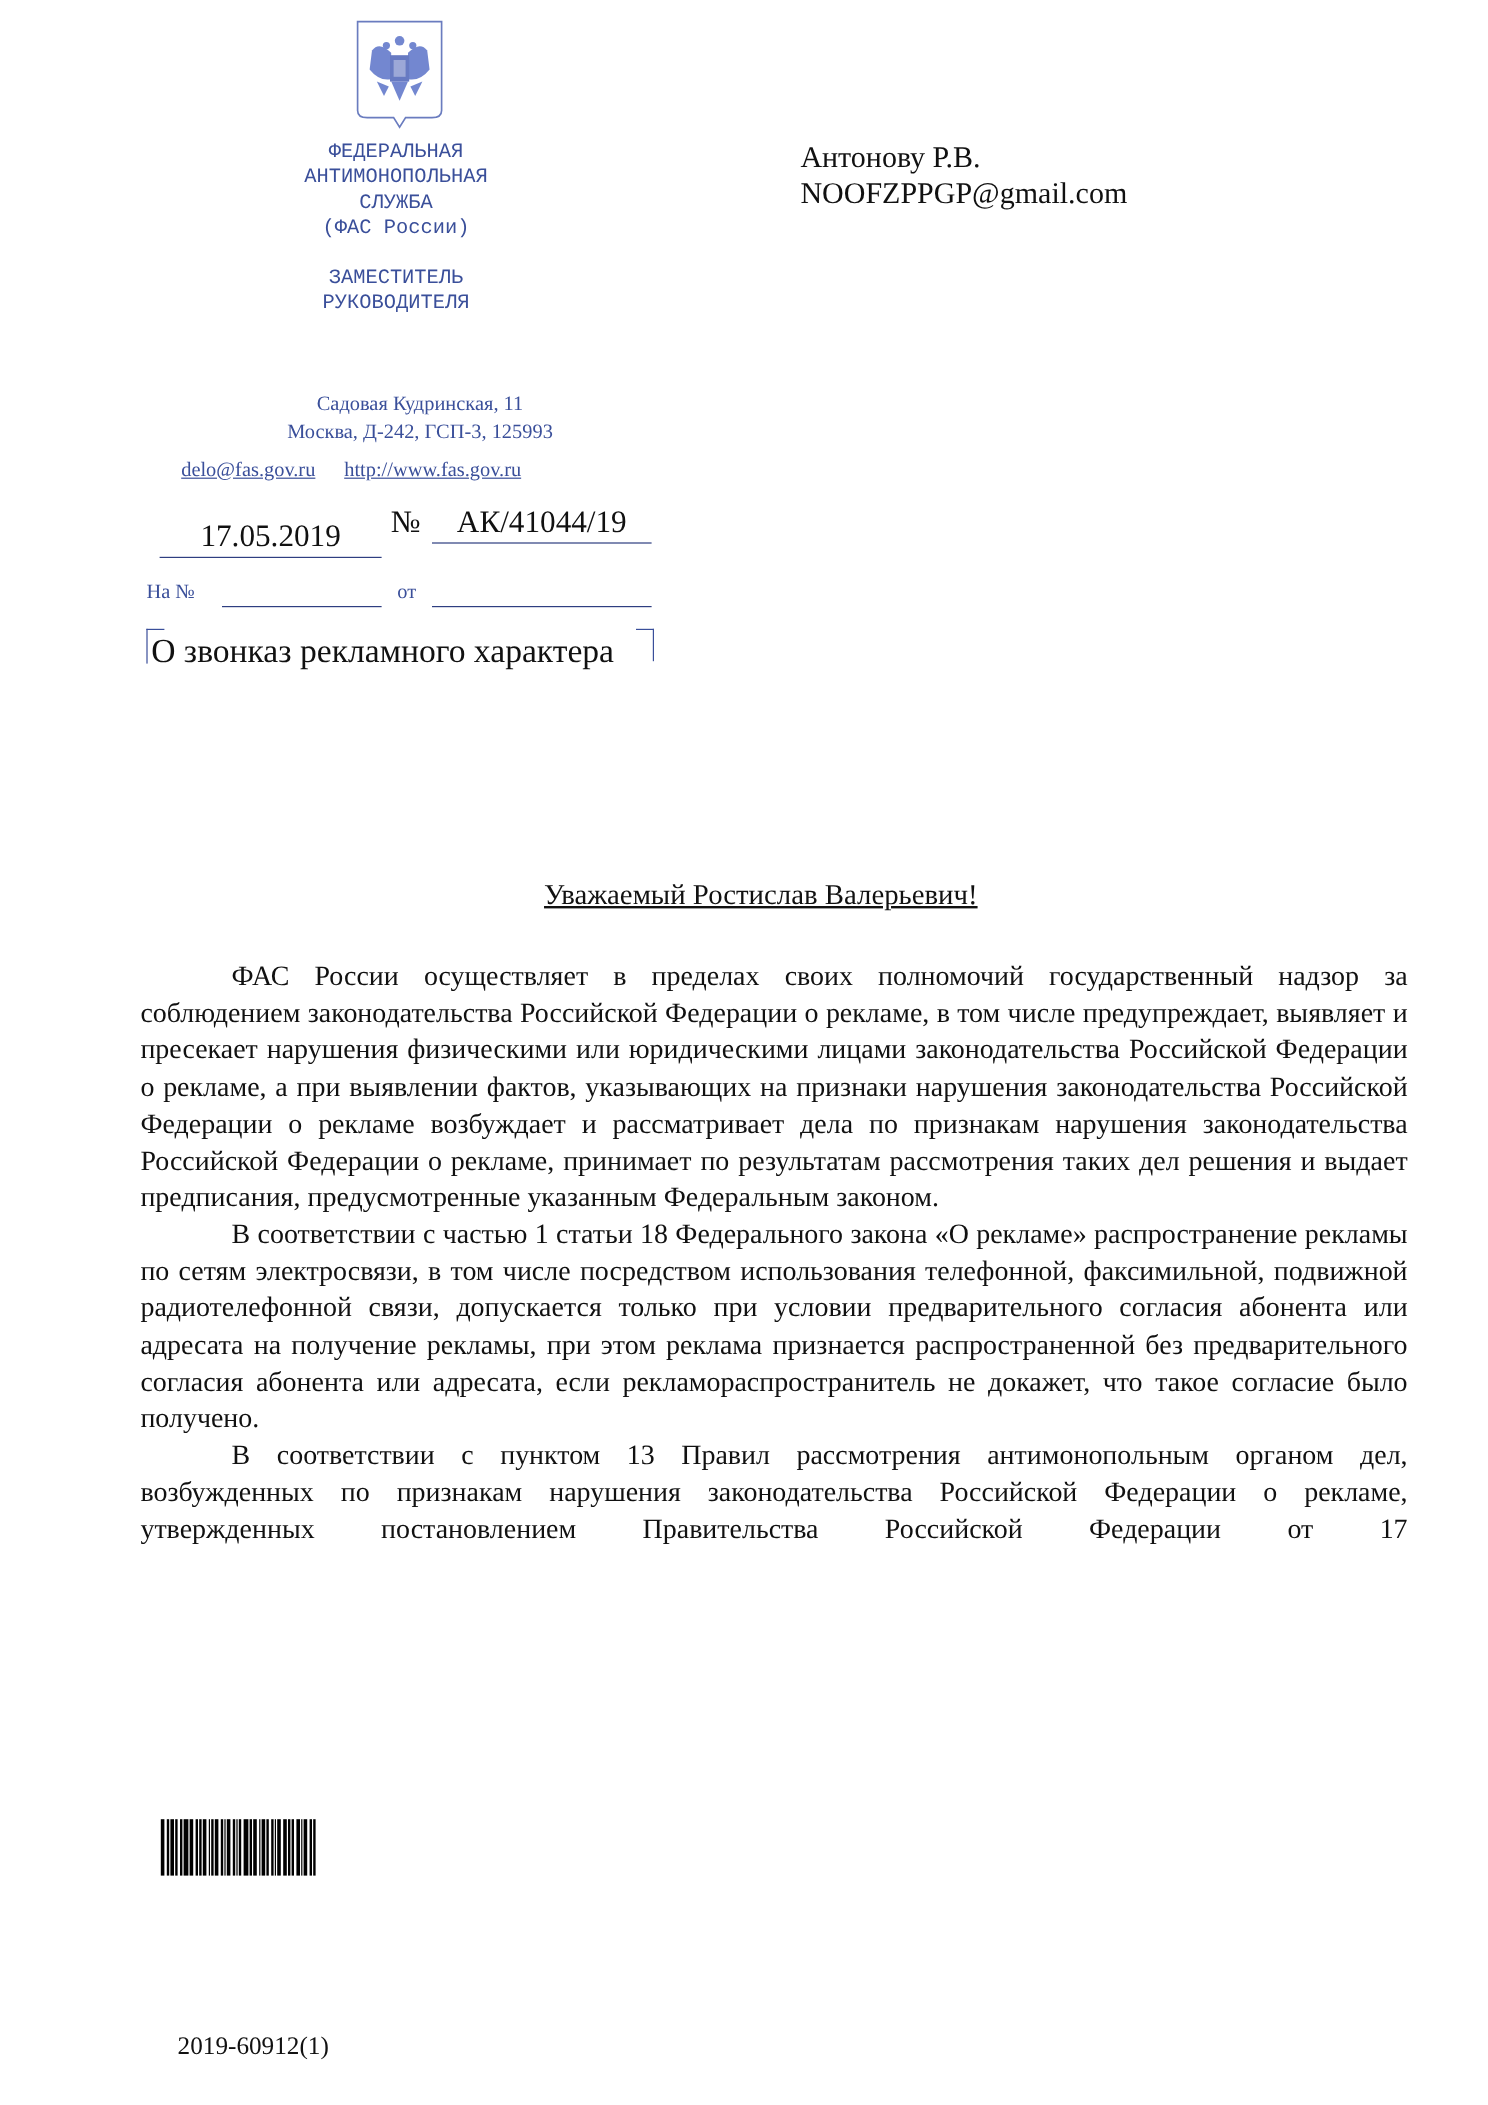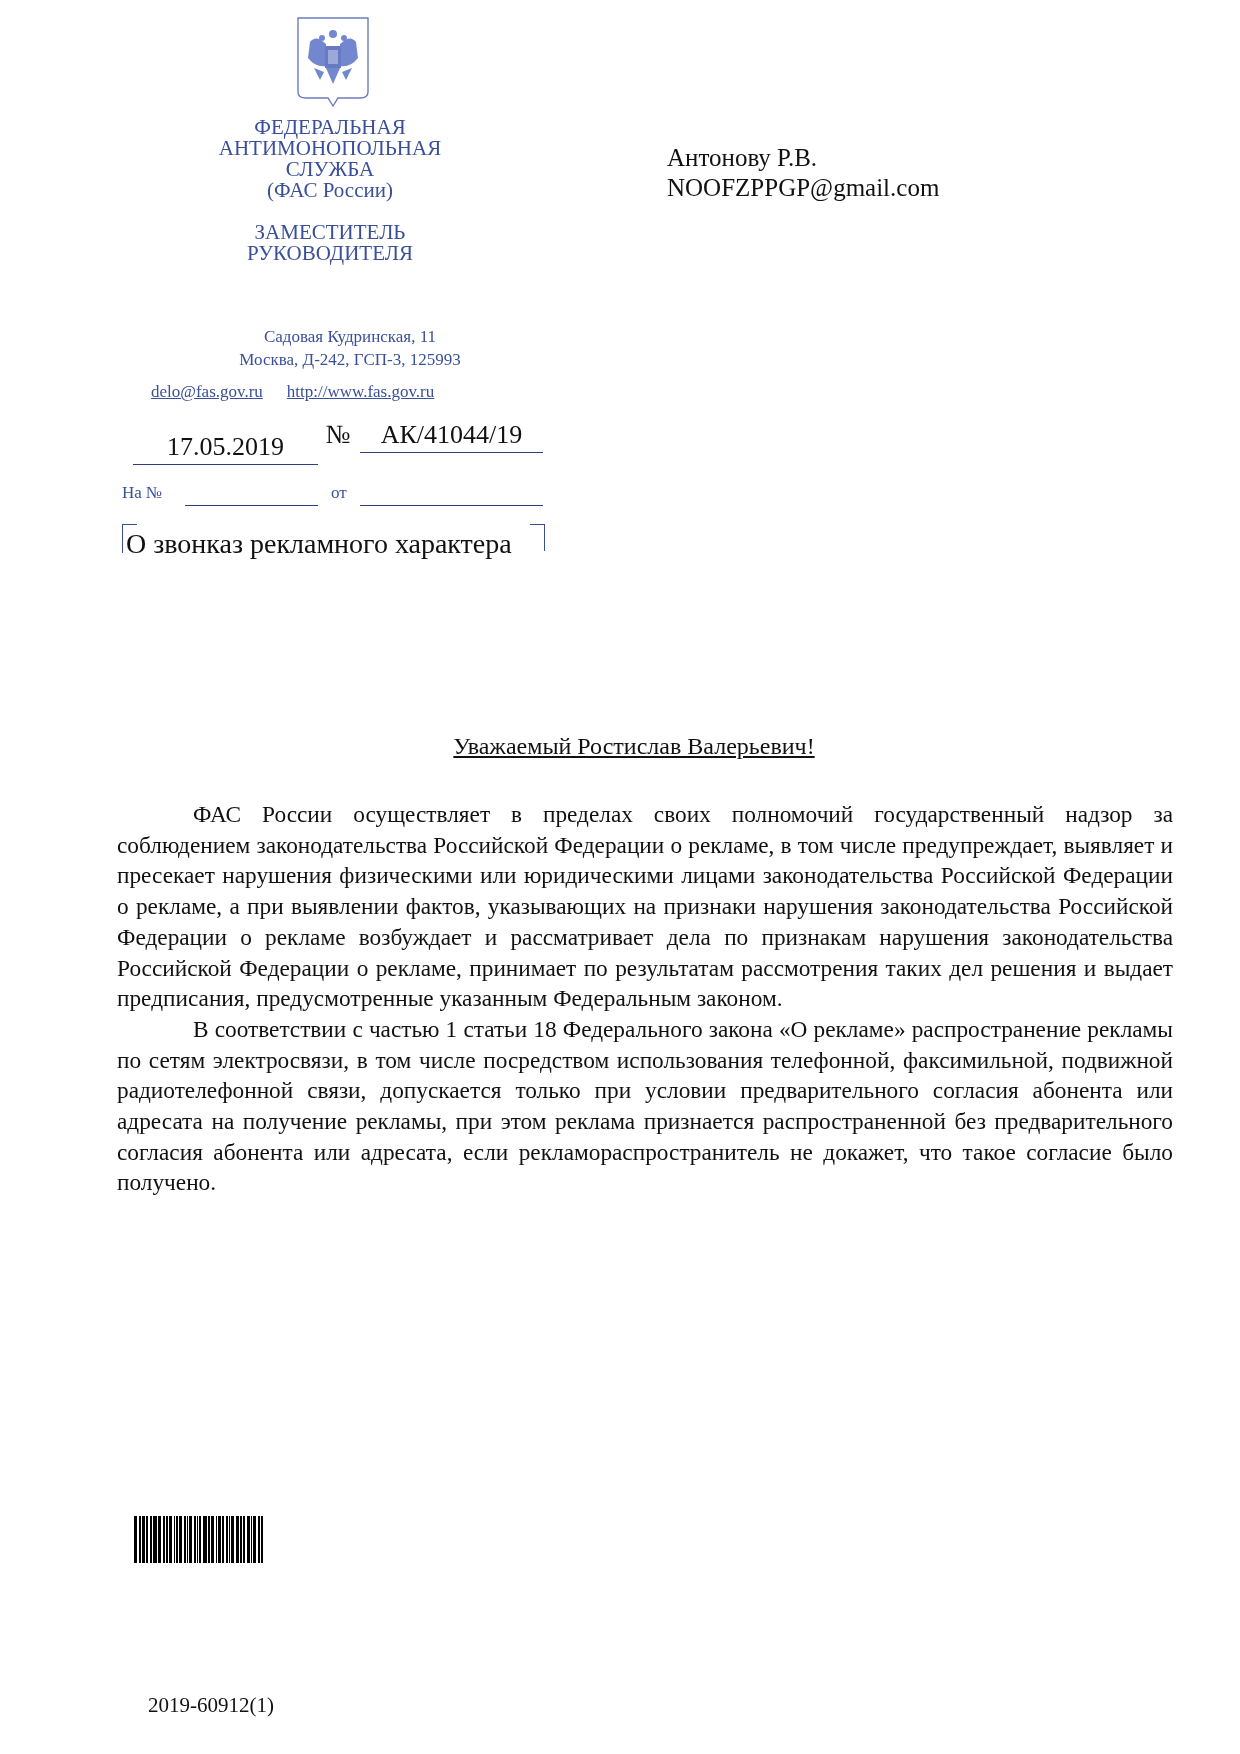--- a/index.html
+++ b/index.html
@@ -1,35 +1,35 @@
 <!DOCTYPE html>
 <html><head>
 <meta charset="utf-8">
 <style>
   html, body { margin:0; padding:0; background:#ffffff; }
   body { width:1240px; height:1754px; position:relative; overflow:hidden;
          font-family:"Liberation Serif", "DejaVu Serif", serif; color:#111; }
   .abs { position:absolute; }
   .blue { color:#3a4f9a; }
   .emblem { left:296px; top:16px; width:74px; height:92px; }
-  .org { left:180px; width:300px; text-align:center; font-size:21px; line-height:21px; }
+  .org { left:180px; width:300px; text-align:center; font-size:17px; line-height:21px;font-family:Liberation Mono, monospace; }
   .org div { white-space:nowrap; }
   .links { left:151px; top:382px; width:370px; font-size:17px; display:flex; justify-content:flex-start;gap:24px; }
   .links span { text-decoration:underline; }
   .reg-date { left:133px; top:420px; width:185px; font-size:26px; text-align:center; border-bottom:1.5px solid #2e3e80; padding-bottom:2px;margin-top:12px; }
   .reg-no-sign { left:318px; top:420px; width:40px; font-size:26px; text-align:center; }
   .reg-no { left:360px; top:420px; width:183px; font-size:26px; text-align:center; border-bottom:1.5px solid #2e3e80; padding-bottom:2px; }
   .ref-label { left:122px; top:483px; font-size:17px; }
   .ref-line1 { left:185px; top:505px; width:133px; border-bottom:1.5px solid #2e3e80; }
   .ref-from { left:331px; top:483px; font-size:17px; }
   .ref-line2 { left:360px; top:505px; width:183px; border-bottom:1.5px solid #2e3e80; }
   .bracket-l { left:122px; top:524px; width:14px; height:28px; border-left:1.5px solid #3a4f9a; border-top:1.5px solid #3a4f9a; }
   .bracket-r { left:530px; top:524px; width:14px; height:26px; border-right:1.5px solid #3a4f9a; border-top:1.5px solid #3a4f9a; }
   .subject { left:126px; top:528px; font-size:28px; white-space:nowrap; }
-  .recipient { left:667px; top:143px; font-size:25px; line-height:30px; }
+  .recipient { left:667px; top:117px; font-size:25px; line-height:30px; }
   .salutation { left:0; width:1240px; top:733px; text-align:center; font-size:24px; padding-left:28px; box-sizing:border-box;text-decoration:underline; }
   .body { left:117px; top:799px; width:1056px; font-size:23.3px; line-height:30.7px; }
   .body p { margin:0; text-align:justify; text-indent:76px; }
   .barcode { left:134px; top:1516px; width:178px; height:47px; display:flex; align-items:stretch; }
   .barcode span { display:block; background:#000; margin-right:2px; }
   .footer-id { left:148px; top:1693px; font-size:21px; }
 </style>
 </head>
 <body>
 
@@ -89,20 +89,21 @@
 <div class="abs recipient">
   <div>Антонову Р.В.</div>
   <div>NOOFZPPGP@gmail.com</div>
 </div>
 
 <div class="abs salutation">Уважаемый Ростислав Валерьевич!</div>
 
 <div class="abs body">
   <p>ФАС России осуществляет в пределах своих полномочий государственный надзор за соблюдением законодательства Российской Федерации о рекламе, в том числе предупреждает, выявляет и пресекает нарушения физическими или юридическими лицами законодательства Российской Федерации о рекламе, а при выявлении фактов, указывающих на признаки нарушения законодательства Российской Федерации о рекламе возбуждает и рассматривает дела по признакам нарушения законодательства Российской Федерации о рекламе, принимает по результатам рассмотрения таких дел решения и выдает предписания, предусмотренные указанным Федеральным законом.</p>
   <p>В соответствии с частью 1 статьи 18 Федерального закона «О рекламе» распространение рекламы по сетям электросвязи, в том числе посредством использования телефонной, факсимильной, подвижной радиотелефонной связи, допускается только при условии предварительного согласия абонента или адресата на получение рекламы, при этом реклама признается распространенной без предварительного согласия абонента или адресата, если рекламораспространитель не докажет, что такое согласие было получено.</p>
+  <p style="text-align-last:justify;">В соответствии с пунктом 13 Правил рассмотрения антимонопольным органом дел, возбужденных по признакам нарушения законодательства Российской Федерации о рекламе, утвержденных постановлением Правительства Российской Федерации от 17</p>
 </div>
 
 <div class="abs barcode" id="barcode">
     <span style="width: 3px; margin-right: 2px;"></span>
     <span style="width: 2px; margin-right: 1px;"></span>
     <span style="width: 3px; margin-right: 1px;"></span>
     <span style="width: 2px; margin-right: 2px;"></span>
     <span style="width: 2px; margin-right: 1px;"></span>
     <span style="width: 4px; margin-right: 1px;"></span>
     <span style="width: 3px; margin-right: 2px;"></span>

